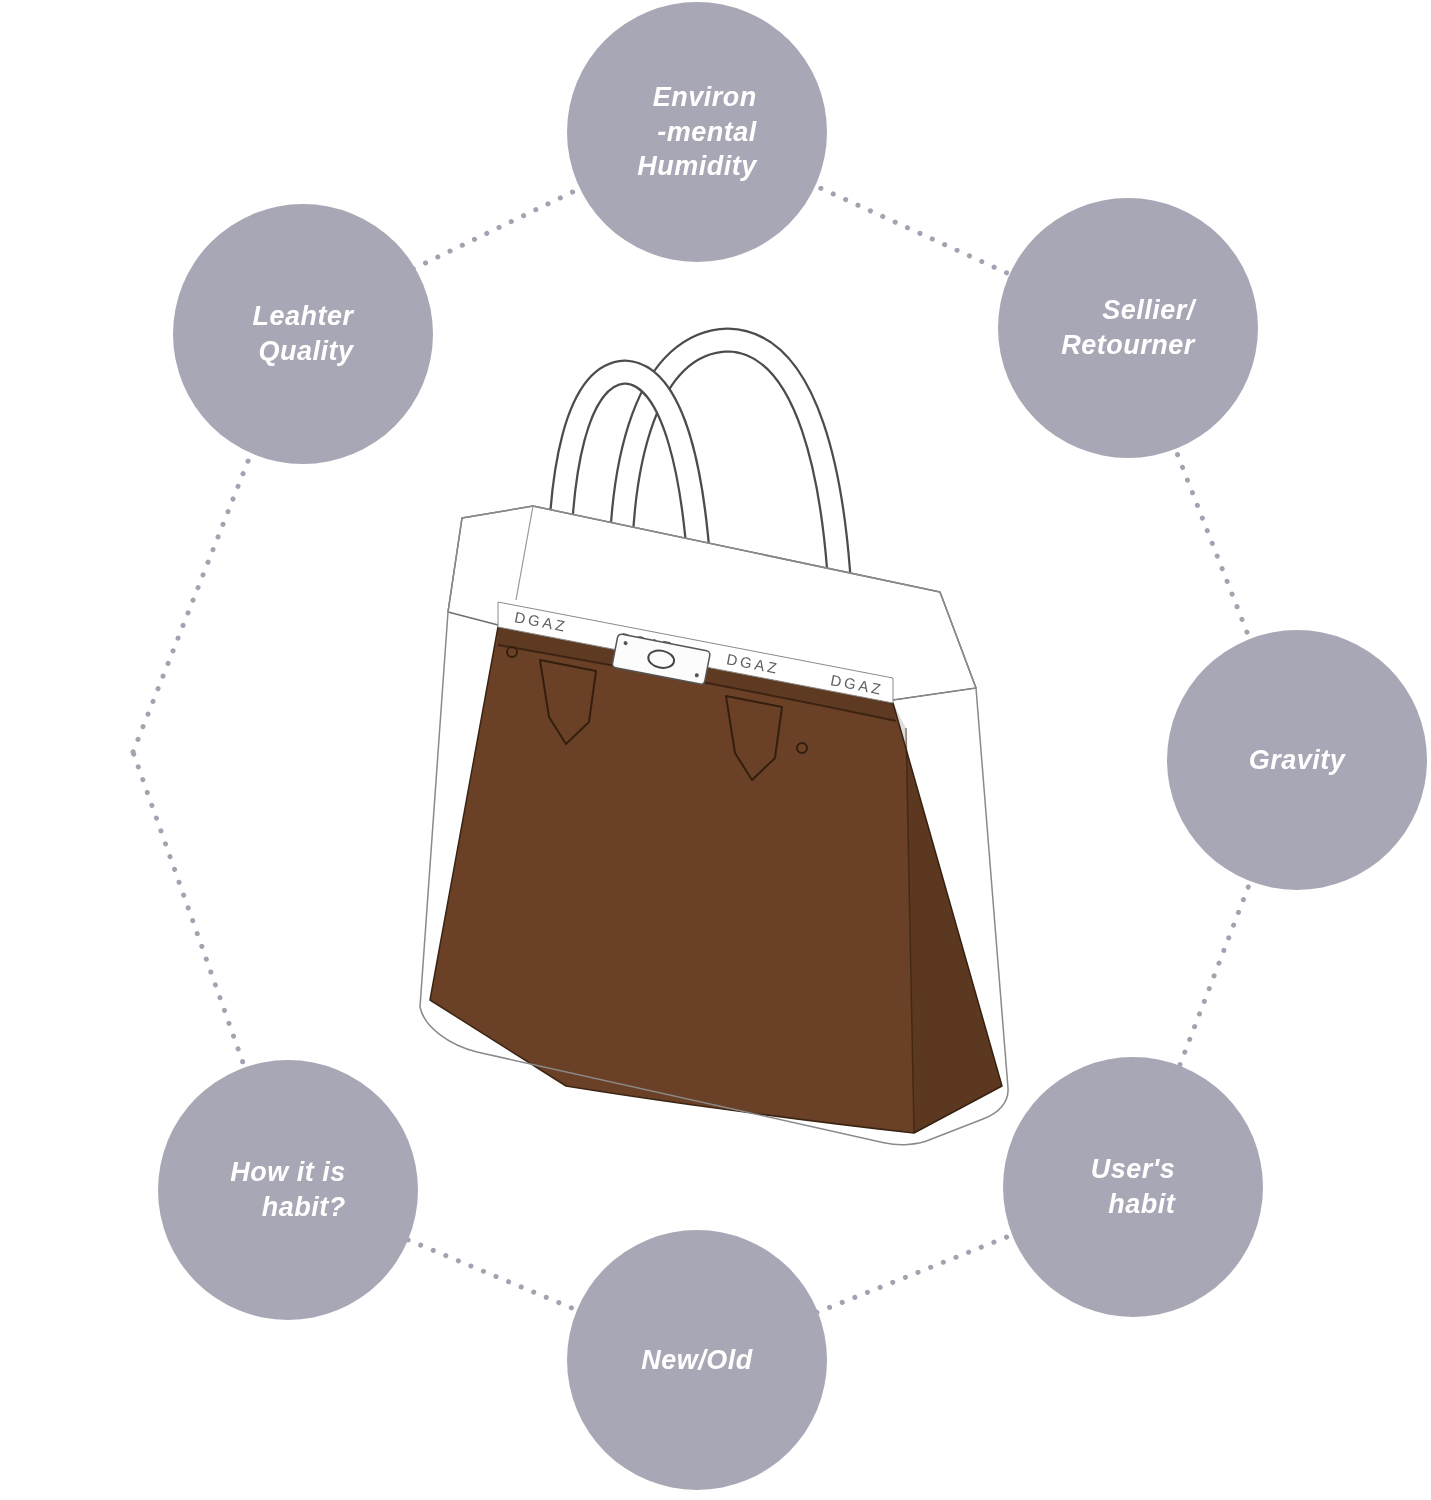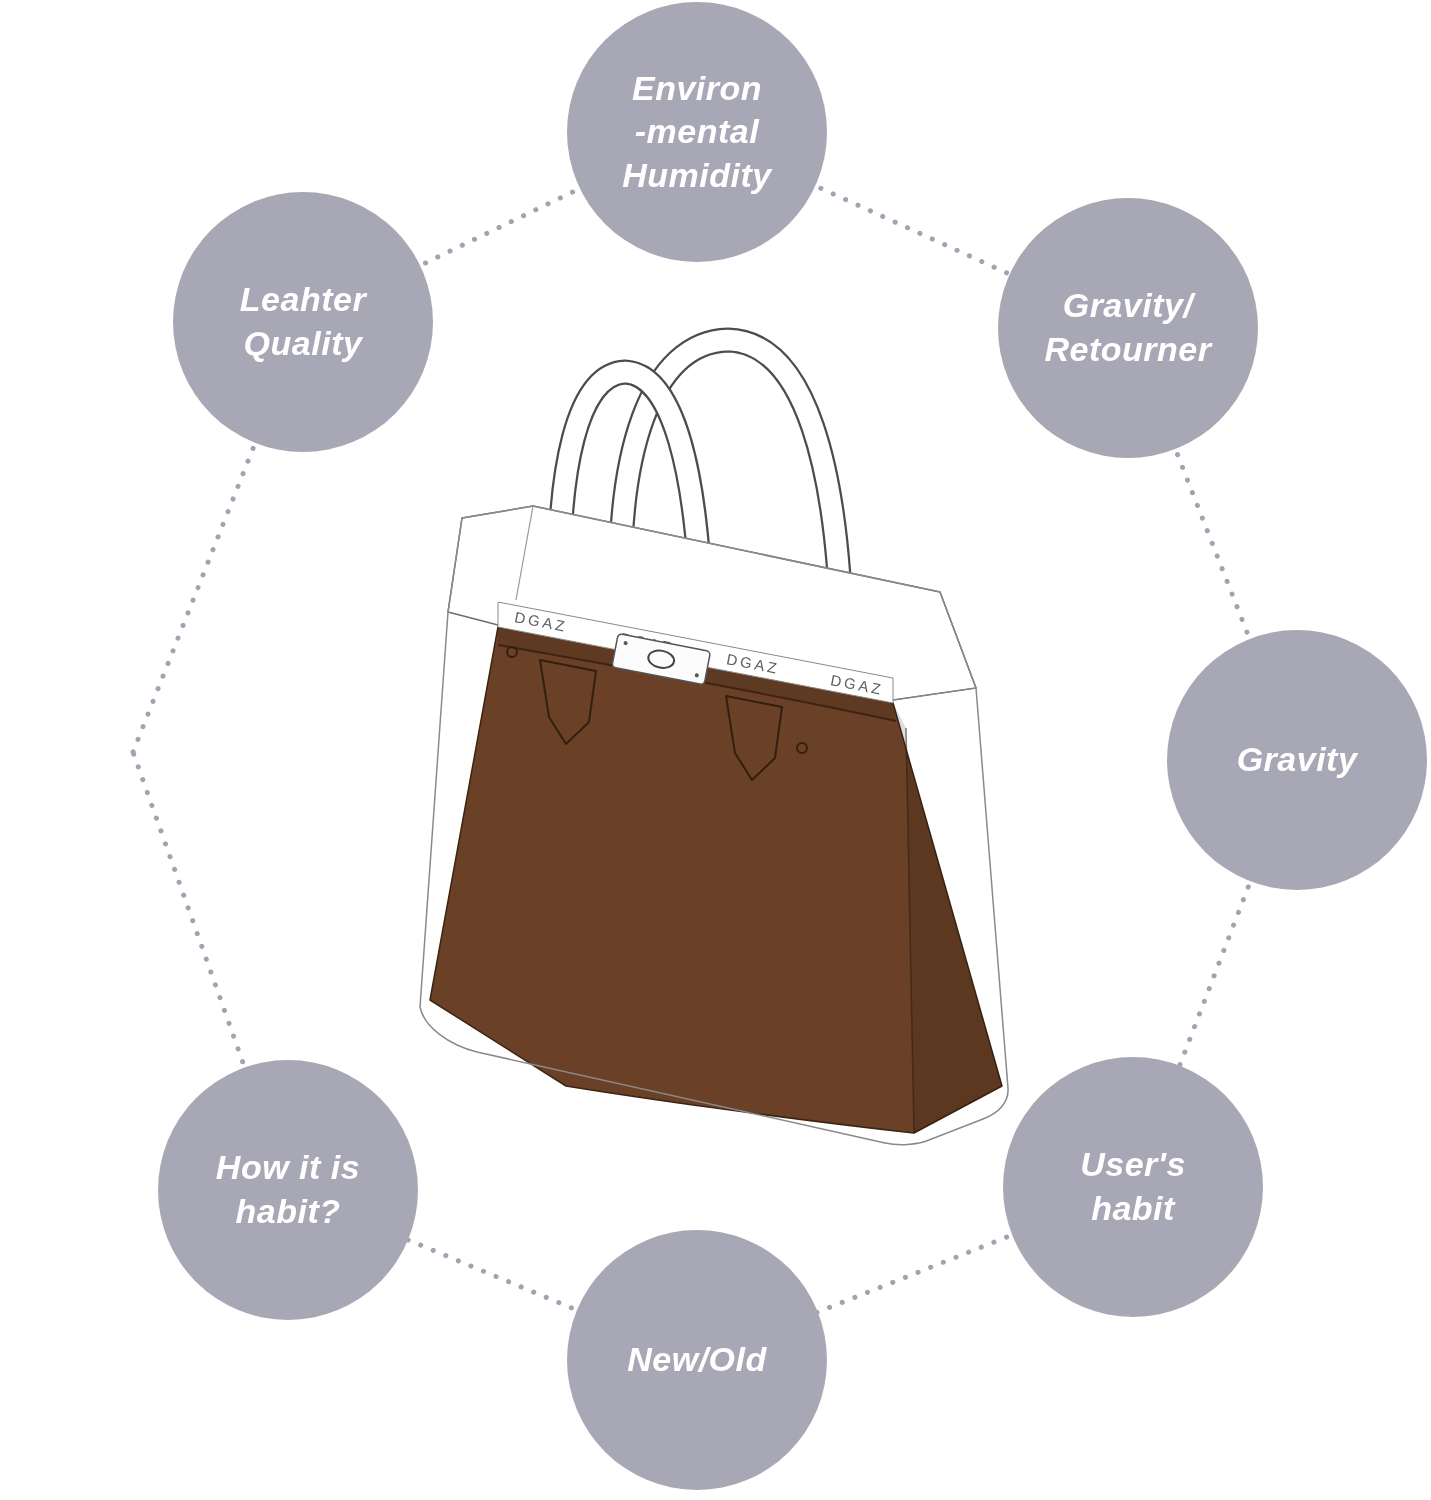--- a/index.html
+++ b/index.html
@@ -26,27 +26,28 @@
     display: flex;
     align-items: center;
     justify-content: center;
     text-align: center;
     z-index: 2;
   }
   .factor-label {
     color: #ffffff;
     font-weight: 700;
     font-style: italic;
-    font-size: 34px;
+    font-size: 27px;
     line-height: 1.28;
     letter-spacing: 0.5px;
     white-space: pre-line;
+    text-align: right;
   }
   .pos-env     { left: 567px;  top: 2px; }
-  .pos-leather { left: 173px;  top: 192px; }
+  .pos-leather { left: 173px;  top: 204px; }
   .pos-sellier { left: 998px;  top: 198px; }
   .pos-resist  { left: 3px;    top: 622px; }
   .pos-gravity { left: 1167px; top: 630px; }
   .pos-stored  { left: 158px;  top: 1060px; }
   .pos-habit   { left: 1003px; top: 1057px; }
   .pos-newold  { left: 567px;  top: 1230px; }
   .bag-layer {
     position: absolute;
     left: 390px; top: 310px;
     width: 660px; height: 850px;
@@ -119,21 +120,21 @@
   <div class="factor-circle pos-env">
     <span class="factor-label">Environ
 -mental
 Humidity</span>
   </div>
   <div class="factor-circle pos-leather">
     <span class="factor-label">Leahter
 Quality</span>
   </div>
   <div class="factor-circle pos-sellier">
-    <span class="factor-label">Gravity/
+    <span class="factor-label">Sellier/
 Retourner</span>
   </div>
   <div class="factor-circle pos-gravity">
     <span class="factor-label">Gravity</span>
   </div>
   <div class="factor-circle pos-stored">
     <span class="factor-label">How it is
 habit?</span>
   </div>
   <div class="factor-circle pos-newold">

